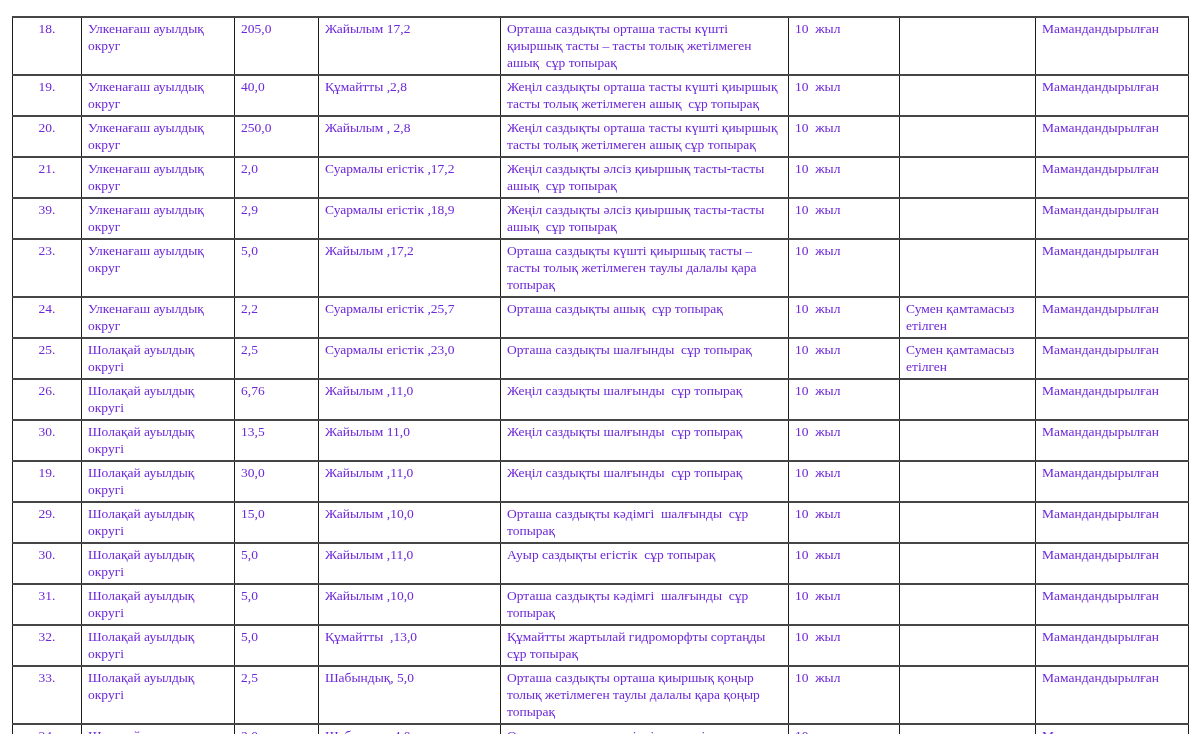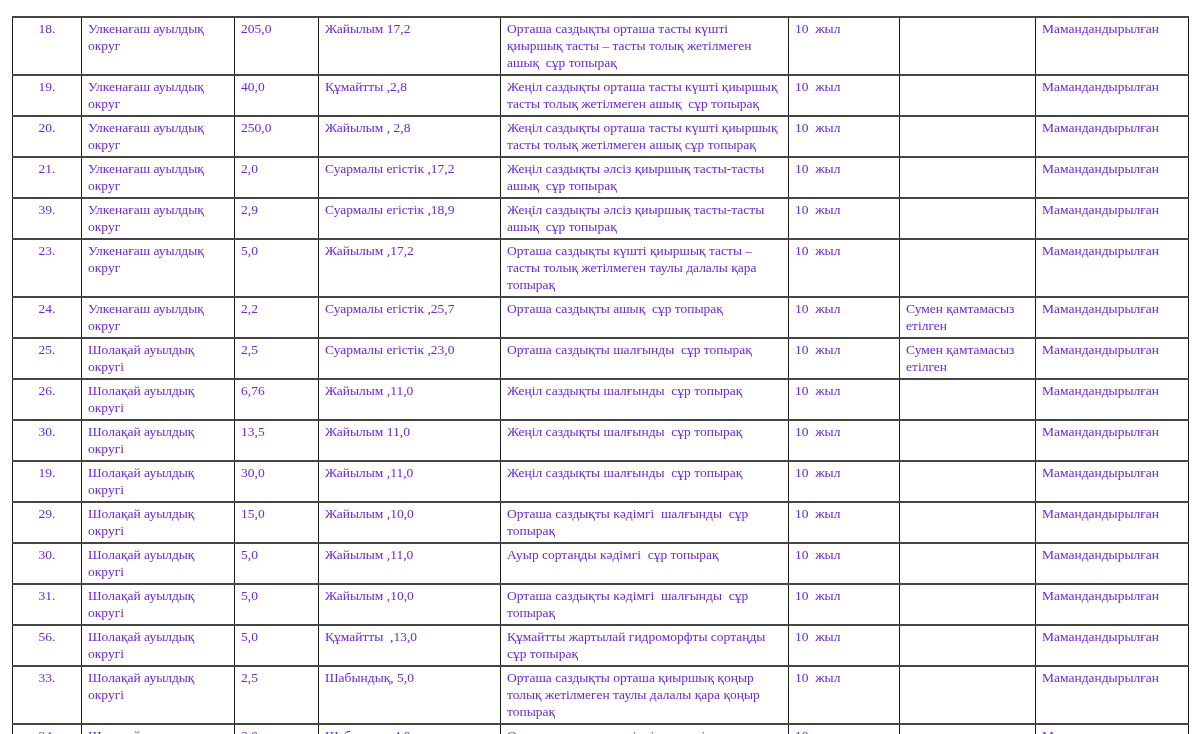--- a/index.html
+++ b/index.html
@@ -188,39 +188,39 @@
     <td><span class="cell-text">10  жыл</span></td>
     <td><span class="cell-text"></span></td>
     <td><span class="cell-text">Мамандандырылған</span></td>
   </tr>
 
   <tr>
     <td class="c-num"><span class="cell-text">30.</span></td>
     <td><span class="cell-text">Шолақай ауылдық округі</span></td>
     <td><span class="cell-text area-text">5,0</span></td>
     <td><span class="cell-text">Жайылым ,11,0</span><span class="cell-text bold"></span></td>
-    <td><span class="cell-text">Ауыр сортаңды кәдімгі  сұр топырақ</span></td>
+    <td><span class="cell-text">Ауыр саздықты егістік  сұр топырақ</span></td>
     <td><span class="cell-text">10  жыл</span></td>
     <td><span class="cell-text"></span></td>
     <td><span class="cell-text">Мамандандырылған</span></td>
   </tr>
 
   <tr>
     <td class="c-num"><span class="cell-text">31.</span></td>
     <td><span class="cell-text">Шолақай ауылдық округі</span></td>
     <td><span class="cell-text area-text">5,0</span></td>
     <td><span class="cell-text">Жайылым ,10,0</span><span class="cell-text bold"></span></td>
     <td><span class="cell-text">Орташа саздықты кәдімгі  шалғынды  сұр топырақ</span></td>
     <td><span class="cell-text">10  жыл</span></td>
     <td><span class="cell-text"></span></td>
     <td><span class="cell-text">Мамандандырылған</span></td>
   </tr>
 
   <tr>
-    <td class="c-num"><span class="cell-text">56.</span></td>
+    <td class="c-num"><span class="cell-text">32.</span></td>
     <td><span class="cell-text">Шолақай ауылдық округі</span></td>
     <td><span class="cell-text area-text">5,0</span></td>
     <td><span class="cell-text">Құмайтты  ,13,0</span><span class="cell-text bold"></span></td>
     <td><span class="cell-text">Құмайтты жартылай гидроморфты сортаңды  сұр топырақ</span></td>
     <td><span class="cell-text">10  жыл</span></td>
     <td><span class="cell-text"></span></td>
     <td><span class="cell-text">Мамандандырылған</span></td>
   </tr>
 
   <tr>

